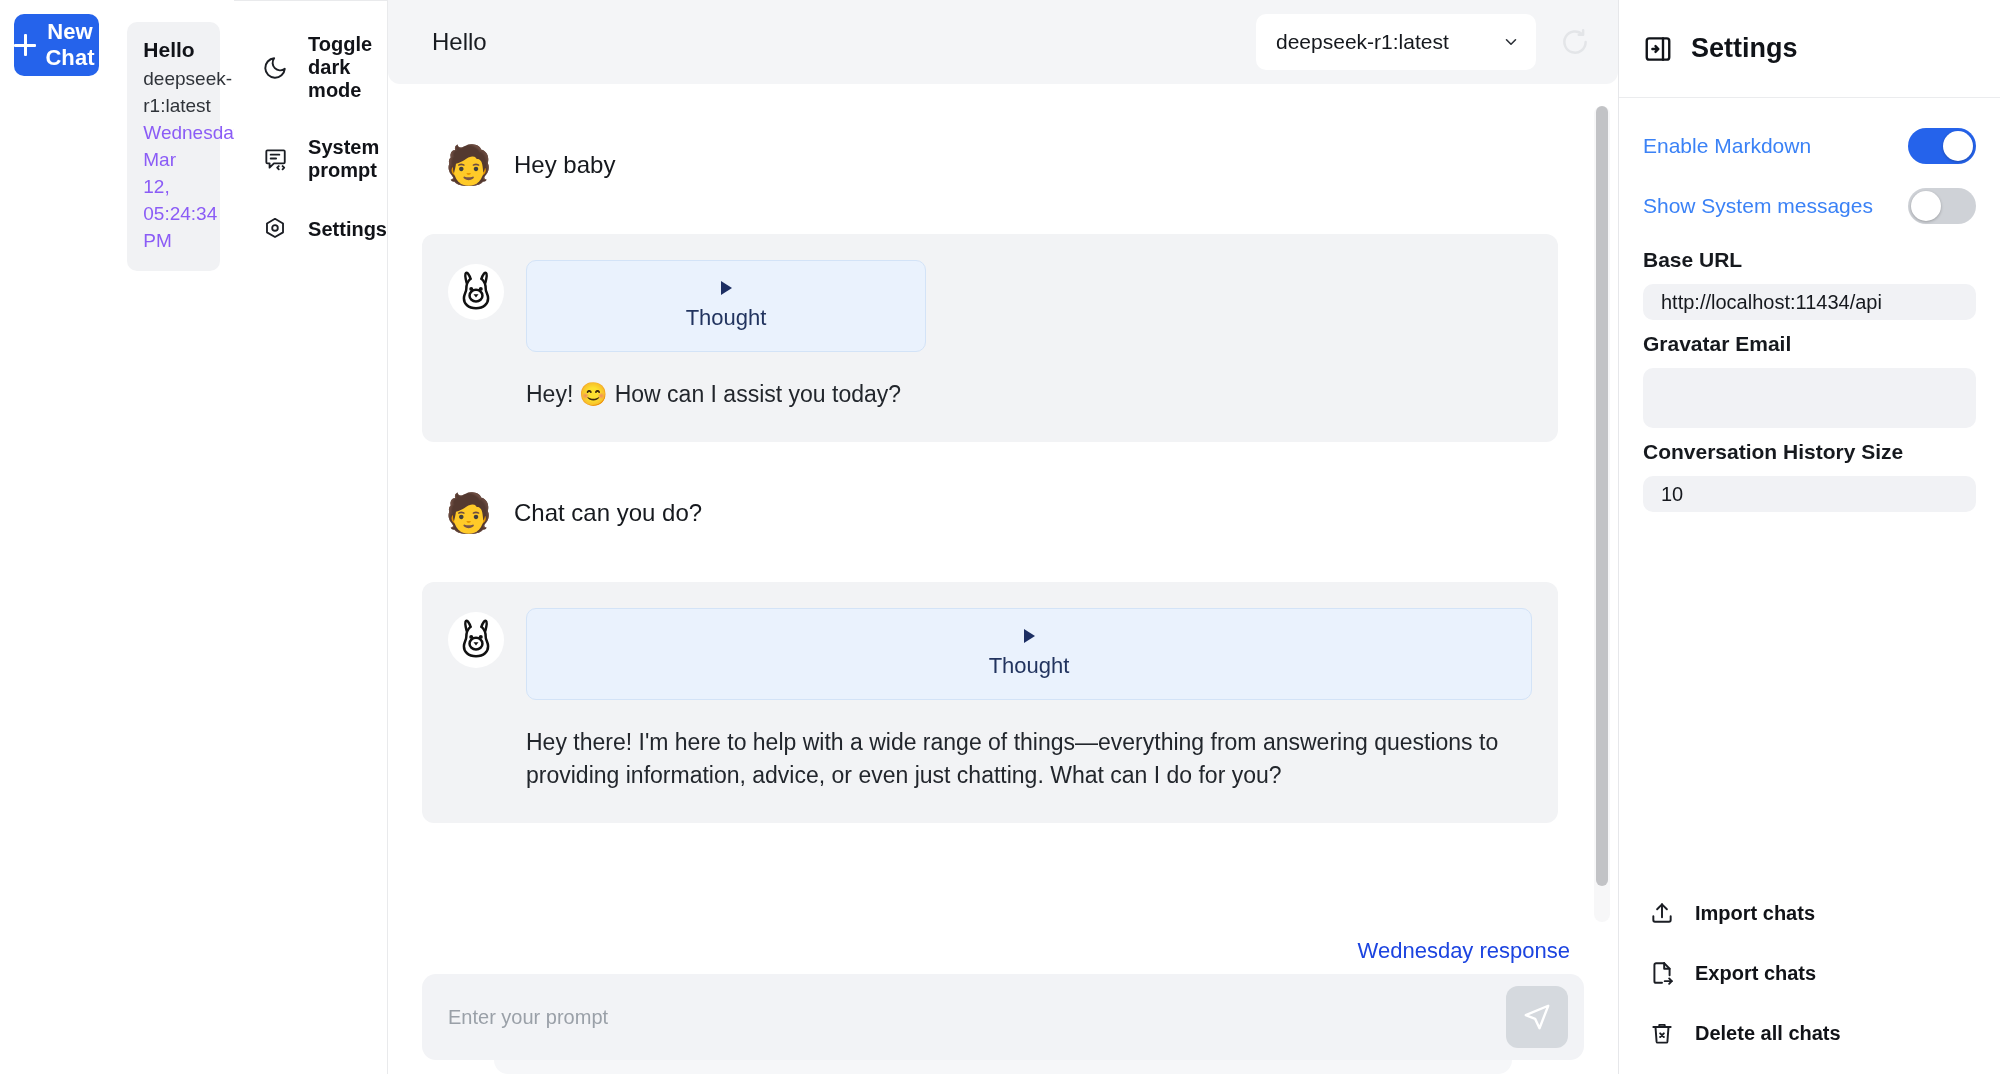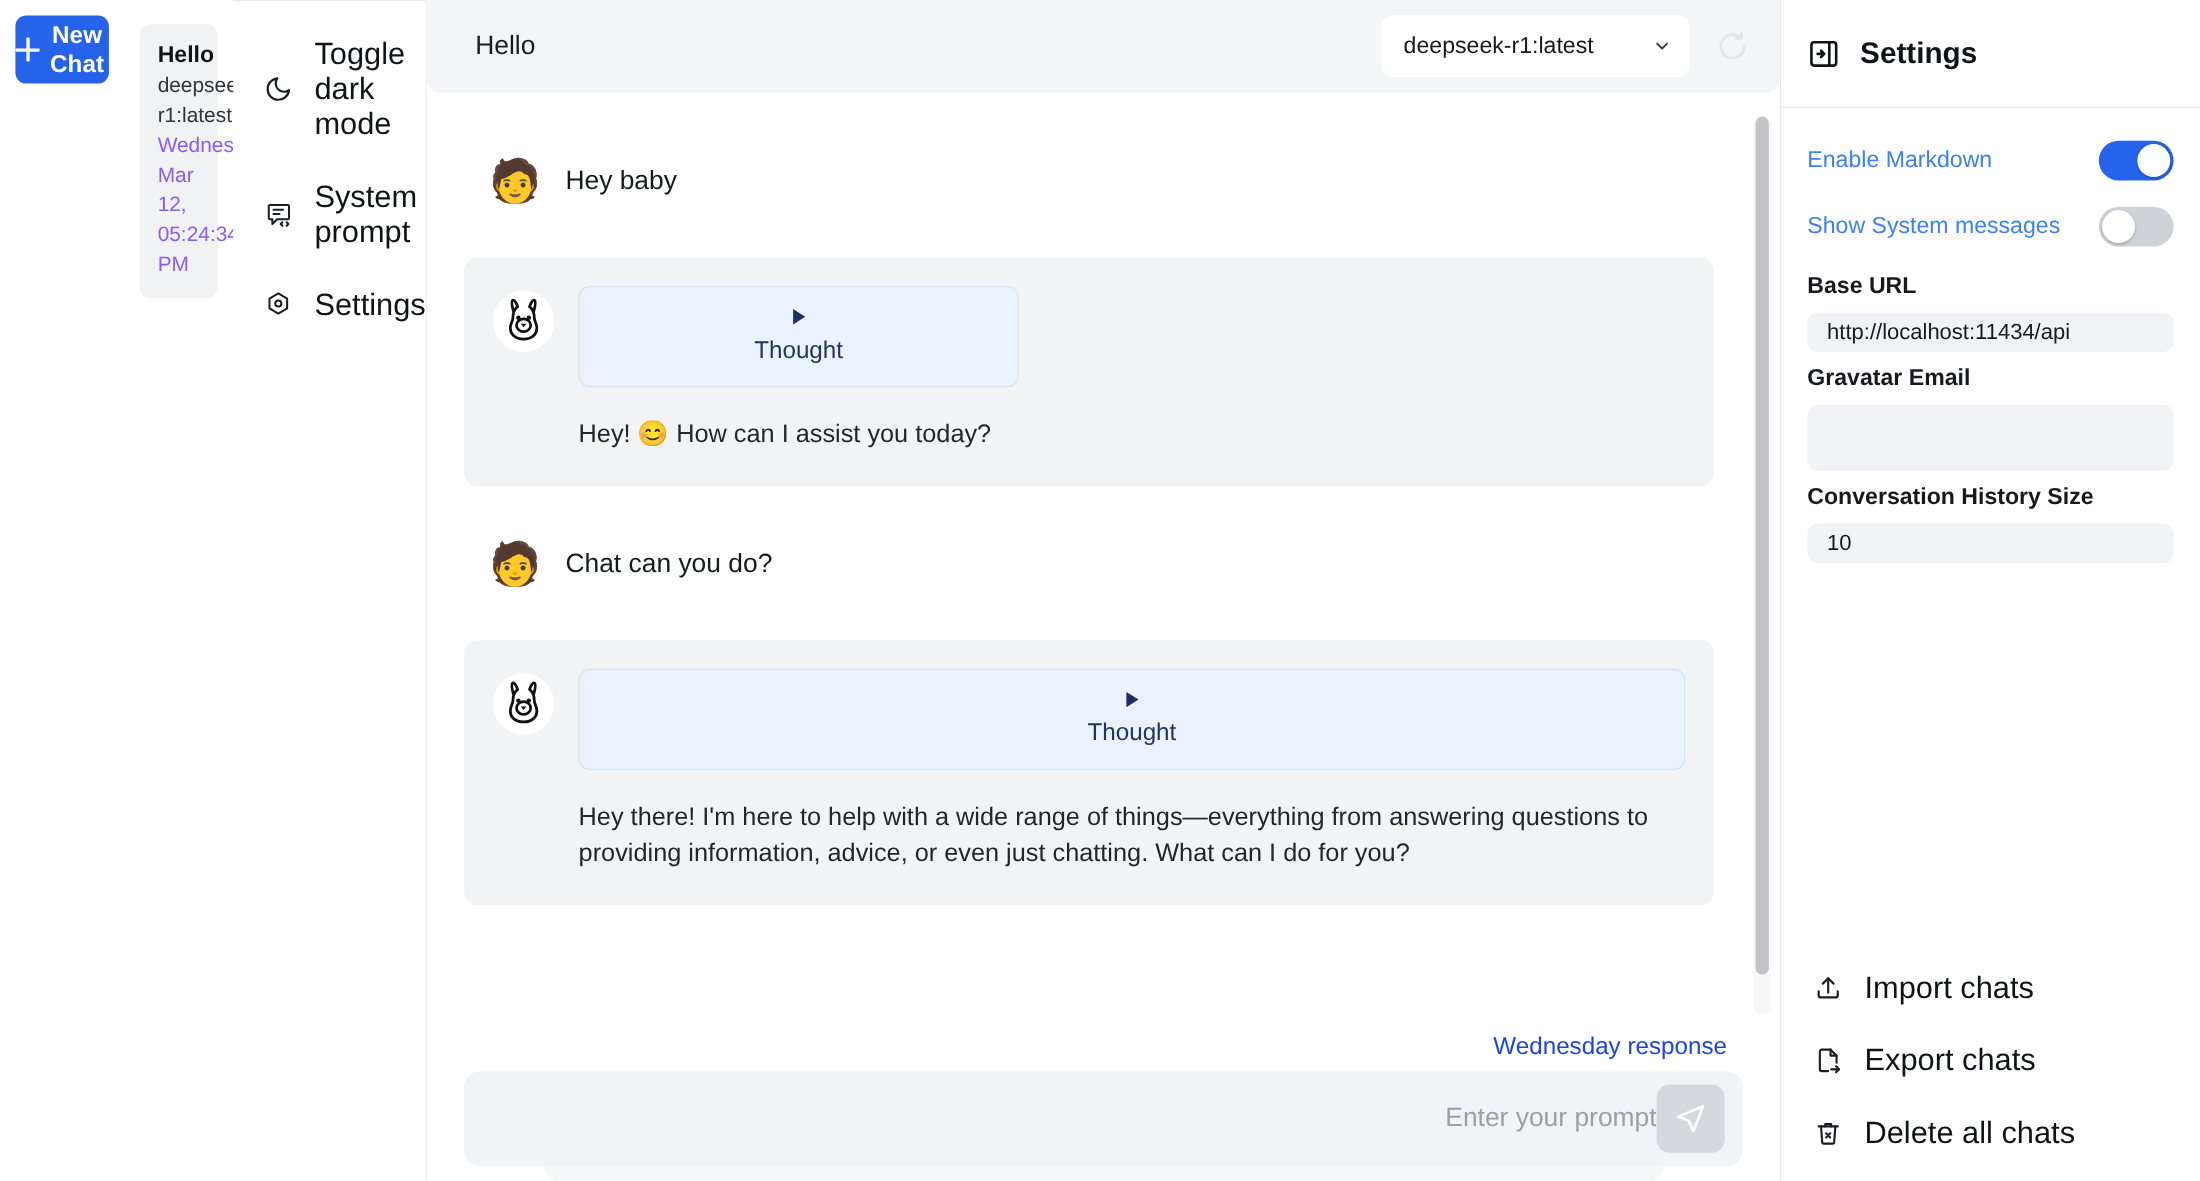--- a/index.html
+++ b/index.html
@@ -51,21 +51,21 @@
   .chat-item-date  { font-size: 19px; color: #8b5cf6; line-height: 1.42; }
 
   .sidebar-footer {
     border-top: 1px solid #e9eaec;
     padding: 26px 0 22px 0;
     display: flex; flex-direction: column; gap: 22px;
   }
   .footer-item {
     display: flex; align-items: center; gap: 20px;
     padding: 6px 0 6px 28px; cursor: pointer;
-    font-size: 28px; color: #111318;
+    font-size: 20px; color: #111318; font-weight: bold;
   }
   .footer-item .ico { width: 26px; height: 26px; flex: 0 0 26px; display: block; color: #1b1e24; }
 
   
   .main {
     flex: 1 1 auto; height: 1074px;
     display: flex; flex-direction: column;
     background: #ffffff; position: relative;
     min-width: 0;
   }
@@ -151,23 +151,22 @@
   .composer-area { flex: 0 0 auto; padding: 0 34px 0 34px; }
   .regen-row { display: flex; justify-content: flex-end; padding: 6px 14px 10px 0; }
   .regen-link { font-size: 22px; color: #1c44e0; cursor: pointer; }
   .composer {
     background: #f2f3f6; border-radius: 14px;
     height: 86px; display: flex; align-items: center;
     padding: 0 16px 0 26px; position: relative;
   }
   .composer input {
     flex: 1 1 auto; border: none; outline: none; background: transparent;
-    font-size: 24px; color: #16191e;
+    font-size: 20px; color: #16191e;
     font-family: "Liberation Sans", sans-serif;
-    text-align: right;
   }
   .composer input::placeholder { color: #9aa0a8; }
   .send-btn {
     width: 62px; height: 62px; border-radius: 12px;
     background: #d5d9de; border: none; cursor: pointer;
     display: flex; align-items: center; justify-content: center;
     color: #ffffff;
   }
   .composer-shadow {
     height: 14px; margin: 0 72px; background: #f6f7f9; border-radius: 0 0 14px 14px;

